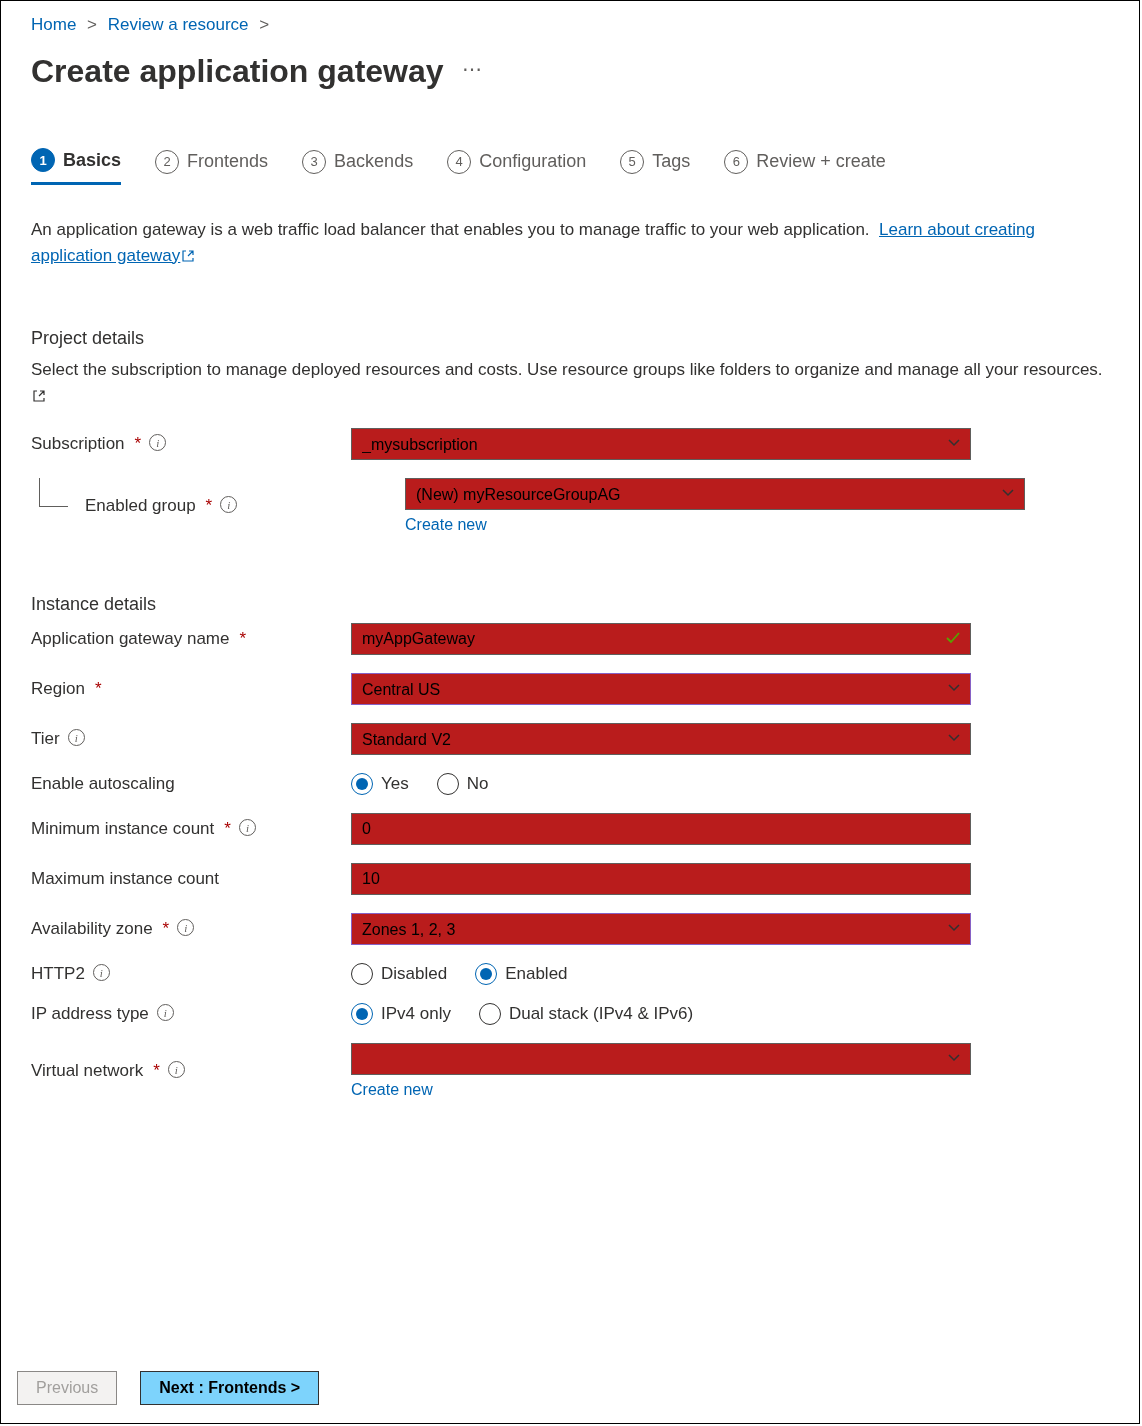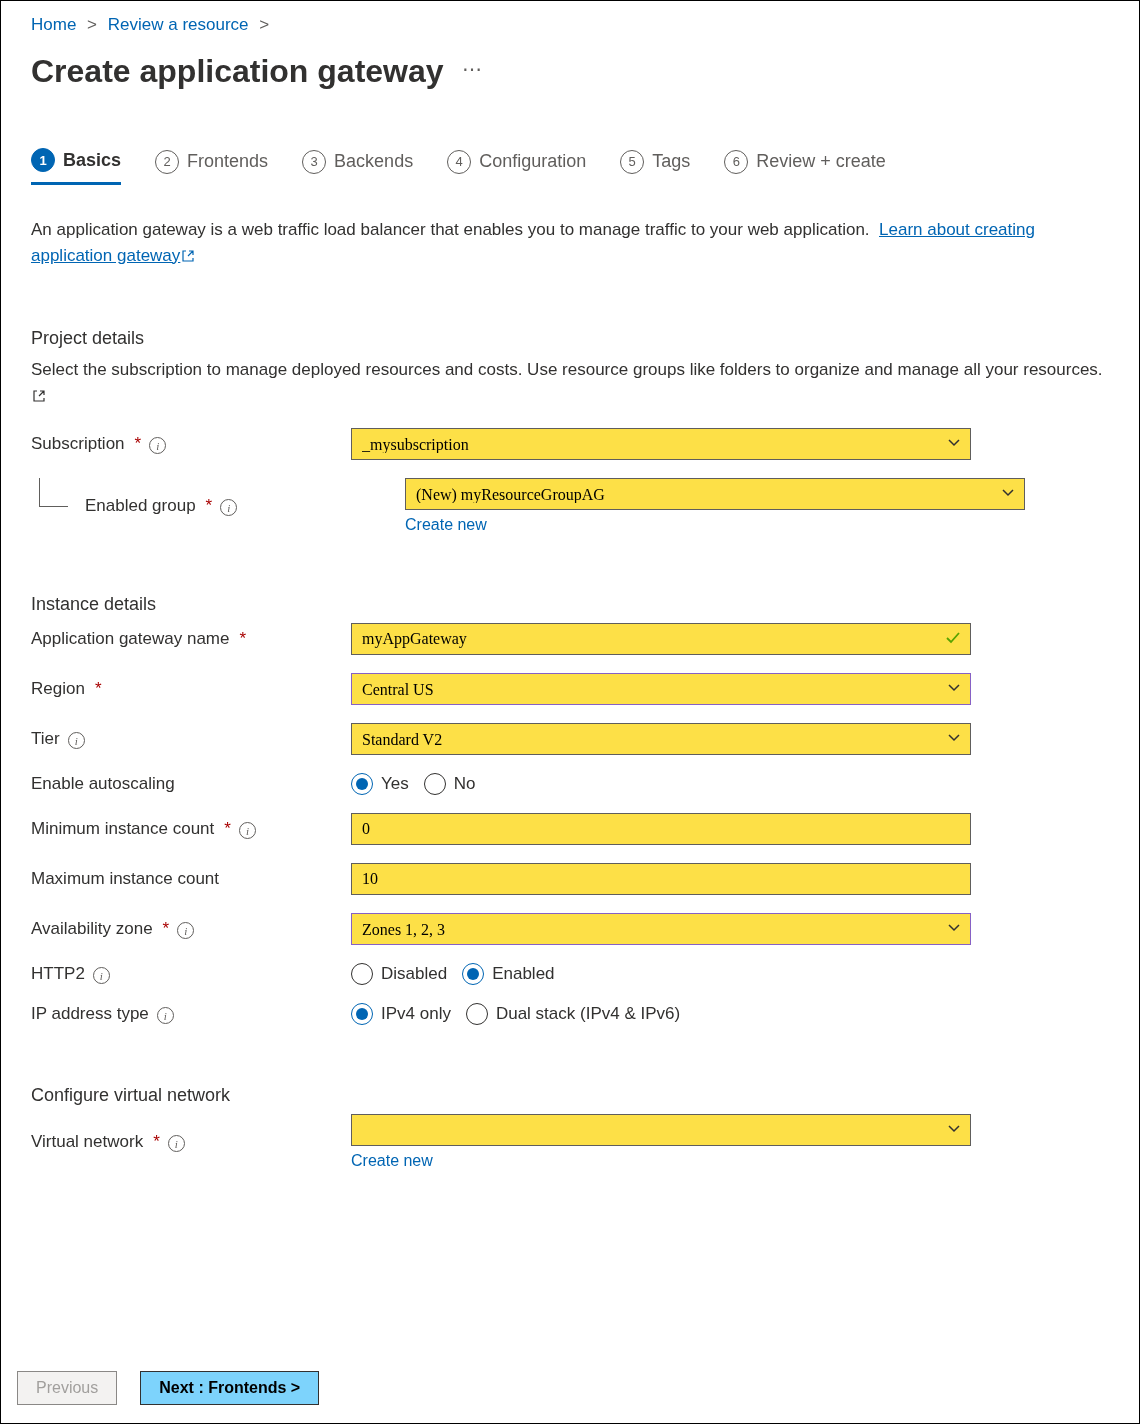--- a/index.html
+++ b/index.html
@@ -13,35 +13,35 @@
   .tab{display:flex;align-items:center;gap:8px;color:#605e5c;font-size:18px;padding-bottom:10px;cursor:pointer}
   .tab .num{width:22px;height:22px;border:1px solid #605e5c;border-radius:50%;display:flex;align-items:center;justify-content:center;font-size:13px}
   .tab.active{color:#323130;font-weight:600;border-bottom:3px solid #0065b3}
   .tab.active .num{background:#0065b3;border-color:#0065b3;color:#fff}
   .desc{margin-top:32px;font-size:17px;line-height:1.5}
   .link-ext{text-decoration:underline;color:#0065b3}
   .ext-icon{display:inline-block;width:12px;height:12px;vertical-align:-1px;margin-left:2px}
   h3{font-size:18px;font-weight:400;margin:60px 0 8px 0}
   .subdesc{font-size:17px;line-height:1.5;margin-bottom:20px}
   .row{display:flex;align-items:center;margin-bottom:18px}
-  .row .label{width:320px;font-size:17px;display:flex;align-items:flex-end;gap:8px}
+  .row .label{width:320px;font-size:17px;display:flex;align-items:flex-start;gap:8px}
   .row.indent .label{padding-left:54px;position:relative}
   .corner{position:absolute;left:8px;top:-18px;width:28px;height:28px;border-left:1px solid #605e5c;border-bottom:1px solid #605e5c}
   .req{color:#a80000;margin-left:2px}
   .info-icon{width:15px;height:15px;border:1px solid #605e5c;border-radius:50%;display:inline-flex;align-items:center;justify-content:center;font-size:11px;color:#605e5c;font-family:Georgia,serif;font-style:italic}
   .ctrl{flex:1;max-width:620px}
-  .select,.input{box-sizing:border-box;width:100%;height:32px;border:1px solid #605e5c;padding:0 10px;font-size:16px;font-family:Liberation Serif, serif;background:#fde047}
+  .select,.input{box-sizing:border-box;width:100%;height:32px;border:1px solid #605e5c;padding:0 10px;font-size:16px;font-family:Liberation Sans, sans-serif;background:#b91c1c}
   .select{appearance:none;padding-right:30px}
   .select-wrap{position:relative}
   .chev{position:absolute;right:10px;top:8px;pointer-events:none}
   .select.purple{border-color:#8661c5}
   .input.valid{padding-right:30px}
   .check{position:absolute;right:10px;top:7px;color:#57a300}
   .sublink{font-size:16px;margin-top:6px}
-  .radios{display:flex;gap:15px;align-items:center}
+  .radios{display:flex;gap:28px;align-items:center}
   .radio{display:flex;align-items:center;gap:8px;font-size:17px;cursor:pointer}
   .rcircle{width:22px;height:22px;border:1px solid #323130;border-radius:50%;display:flex;align-items:center;justify-content:center;box-sizing:border-box}
   .rcircle.on{border:1px solid #0065b3}
   .rcircle.on::after{content:"";width:12px;height:12px;background:#0065b3;border-radius:50%}
   .footer{position:absolute;left:16px;bottom:18px;display:flex;gap:23px}
   .btn{height:34px;padding:0 18px;font-size:16px;border:1px solid #8a8886;background:#7dd3fc;cursor:pointer;font-family:inherit}
   .btn.disabled{background:#f3f2f1;color:#a19f9d;cursor:default}
   .btn.next{font-weight:600;border-color:#323130}
   svg{display:block}
 </style>
@@ -264,21 +264,20 @@
         <span>IPv4 only</span>
       </div>
       <div class="radio">
         <span class="rcircle"></span>
         <span>Dual stack (IPv4 &amp; IPv6)</span>
       </div>
     </div>
   </div>
 
   
-  <h3>Configure virtual network</h3>
 
   <div class="row">
     <div class="label">
       <span>Virtual network</span>
         <span class="req">*</span>
       <span class="info-icon">i</span>
     </div>
     <div class="ctrl">
       <div class="select-wrap">
         <select class="select">

